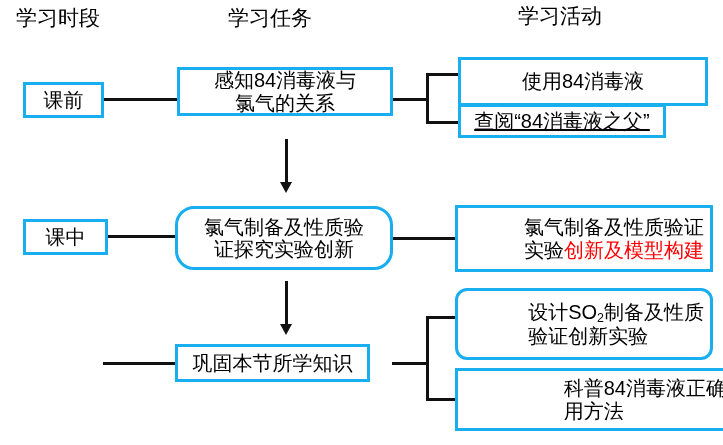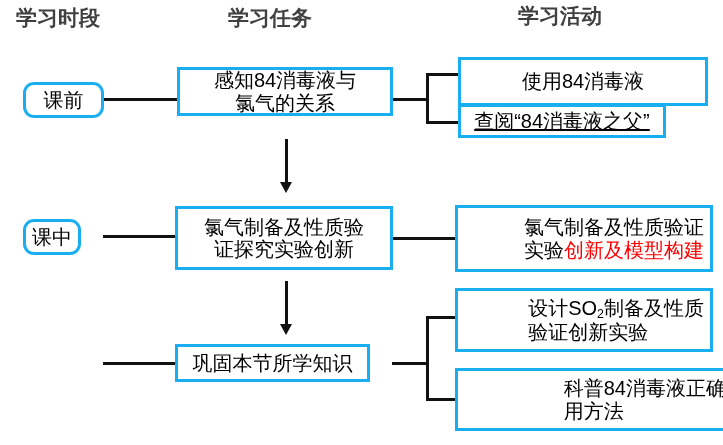--- a/index.html
+++ b/index.html
@@ -12,23 +12,23 @@
     width: 723px;
     height: 445px;
     background: #ffffff;
     font-family: "Liberation Sans", "DejaVu Sans", sans-serif;
     overflow: hidden;
   }
 
   
   .col-head {
     position: absolute;
-    font-weight: bold;
+    font-weight: normal;
     font-size: 21px;
-    color: #404040;
+    color: #000000;
     white-space: nowrap;
     letter-spacing: 0px;
   }
 
   
   .box {
     position: absolute;
     box-sizing: border-box;
     border: 3px solid #18AEF0;
     background: #ffffff;
@@ -41,21 +41,20 @@
     white-space: pre-line;
     z-index: 3;
   }
   .box.center { justify-content: center; text-align: center; }
   .box .pad { padding: 0 6px; }
 
   
   .stage-box {
     font-size: 20px;
     justify-content: center;
-    border-radius: 11px;
   }
 
   
   .hline {
     position: absolute;
     background: #111111;
     height: 3px;
     z-index: 1;
   }
   .vline {
@@ -113,26 +112,26 @@
   <div class="box center" style="left:458px; top:57px; width:250px; height:49px;align-items:center;">
     <span class="pad">使用84消毒液</span>
   </div>
   <div class="box center" style="left:458px; top:104px; width:208px; height:34px;text-decoration:underline;">
     <span class="pad">查阅“84消毒液之父”</span>
   </div>
 
   <div class="arrow-shaft" style="left:285px; top:139px; height:44px;"></div>
   <div class="arrow-head" style="left:280px; top:182px;"></div>
 
-  <div class="box stage-box" style="left:23px; top:219px; width:58px; height:36px;">
+  <div class="box stage-box" style="left:23px; top:219px; width:85px; height:36px;">
     <span class="pad">课中</span>
   </div>
   <div class="hline" style="left:103px; top:235px; width:74px;"></div>
 
-  <div class="box center" style="left:175px; top:206px; width:218px; height:64px;">
+  <div class="box center" style="left:175px; top:206px; width:218px; height:64px;border-radius:19px;">
     <span class="pad">氯气制备及性质验
 证探究实验创新</span>
   </div>
 
   <div class="hline" style="left:392px; top:237px; width:64px;"></div>
 
   <div class="box" style="left:455px; top:205px; width:258px; height:67px;">
     <span class="pad" style="white-space:normal;">
       <span>氯气制备及性质验证</span><br>
       <span>实验</span><span class="red">创新及模型构建</span>
@@ -146,21 +145,21 @@
 
   <div class="box center" style="left:175px; top:344px; width:195px; height:38px;">
     <span class="pad">巩固本节所学知识</span>
   </div>
 
   <div class="hline" style="left:392px; top:362px; width:37px;"></div>
   <div class="vline" style="left:426px; top:316px; height:85px;"></div>
   <div class="hline" style="left:426px; top:316px; width:32px;"></div>
   <div class="hline" style="left:426px; top:398px; width:32px;"></div>
 
-  <div class="box" style="left:455px; top:288px; width:258px; height:64px;">
+  <div class="box" style="left:455px; top:288px; width:258px; height:72px;border-radius:12px;">
     <span class="pad"><span>设计SO</span><sub>2</sub><span>制备及性质
 验证创新实验</span></span>
   </div>
 
   <div class="box" style="left:455px; top:368px; width:300px; height:63px;">
     <span class="pad">科普84消毒液正确使
 用方法</span>
   </div>
 
 </div>

